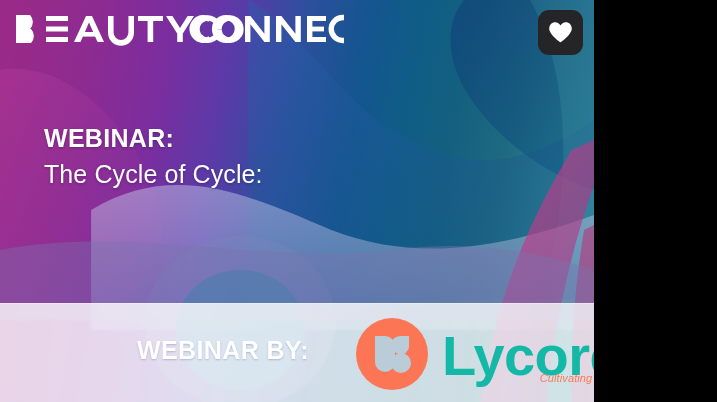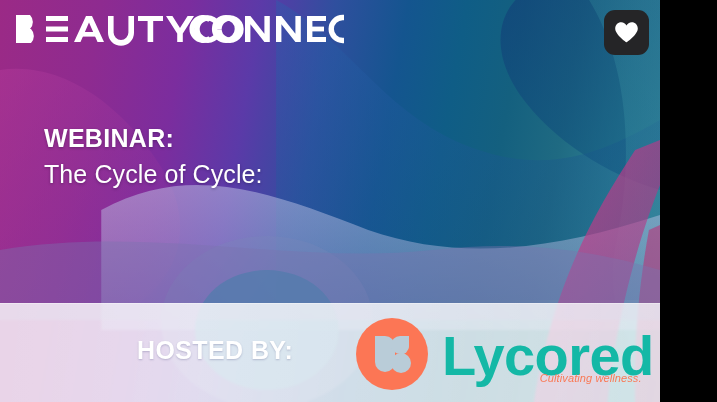--- a/index.html
+++ b/index.html
@@ -1,21 +1,21 @@
 <!DOCTYPE html>
 <html><head>
 <meta charset="utf-8">
 <style>
   * { margin:0; padding:0; box-sizing:border-box; }
   html, body { width:717px; height:402px; overflow:hidden; background:#000; }
   body { font-family:"Liberation Sans", sans-serif; }
 
   .banner {
     position:relative;
-    width:660px; height:402px;
+    width:594px; height:402px;
     overflow:hidden;
     background:#4a1c6b;
   }
 
   
   .bg-base {
     position:absolute; inset:0;
     background:
       linear-gradient(100deg,
         #9b2a86 0%,
@@ -259,21 +259,21 @@
 
   <div class="headline">
     <div class="kicker">WEBINAR:</div>
     <div class="title-line">The Cycle of Cycle:</div>
   </div>
 
   <div class="host-band">
     <div class="host-band-top-line"></div>
   </div>
 
-  <div class="hosted-label">HOSTED BY:</div>
+  <div class="hosted-label">WEBINAR BY:</div>
 
   <div class="sponsor">
     <span class="sponsor-mark">
       <svg width="72" height="72" viewBox="0 0 72 72" aria-hidden="true">
         <circle cx="36" cy="36" r="36" fill="#fc7655"></circle>
 
         <path d="M20,18 h9 a10,10 0 0 1 10,10 v16 a10,10 0 0 1 -10,10
                  a10,10 0 0 1 -10,-10 V18 Z" fill="#b9ccd8"></path>
 
         <path d="M44,18 h9 v10 a9,9 0 0 1 -9,9 Z" fill="#b9ccd8"></path>

